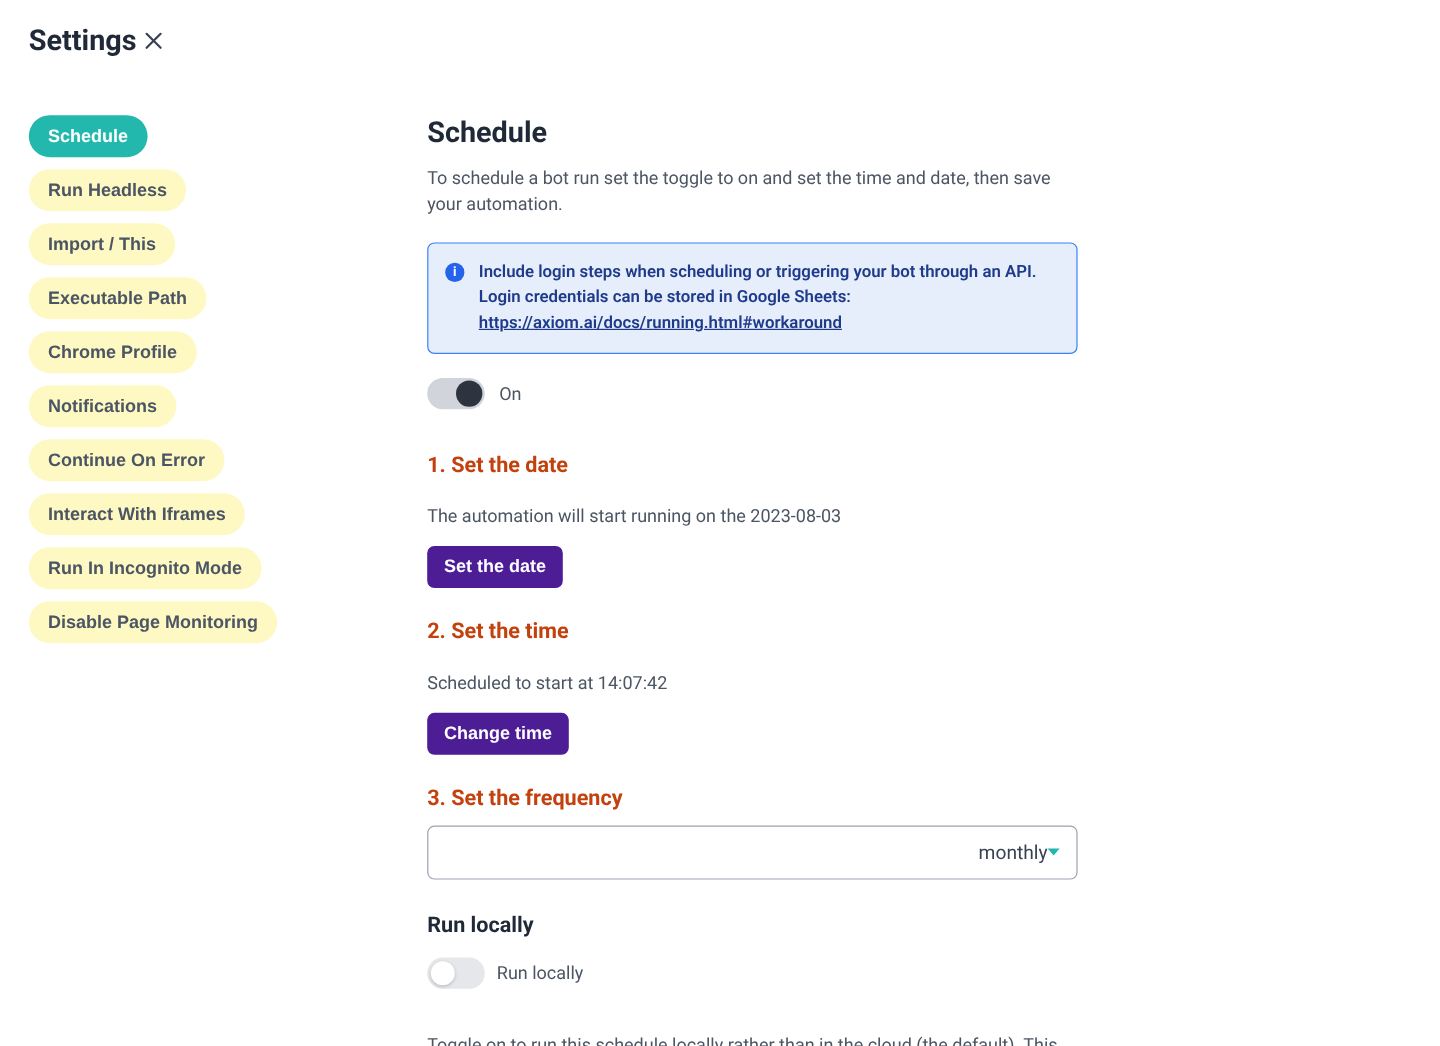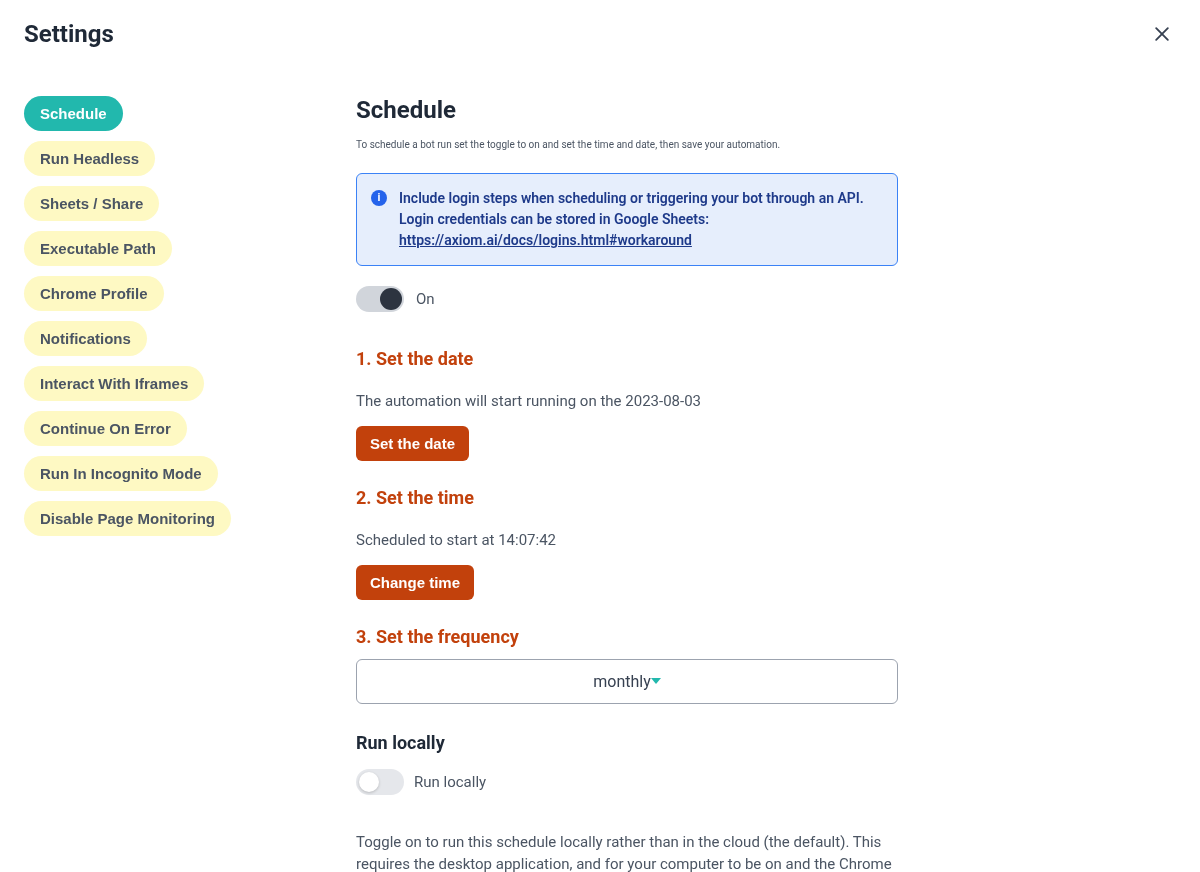--- a/index.html
+++ b/index.html
@@ -6,21 +6,20 @@
     body {
       font-family: -apple-system, BlinkMacSystemFont, "Segoe UI", Roboto, Helvetica, Arial, sans-serif;
       background: #ffffff;
       color: #1f2937;
       width: 1200px;
       height: 872px;
       overflow: hidden;
     }
     .header {
       display: flex;
-      justify-content: space-between;
       align-items: center;
       padding: 20px 24px 0 24px;
     }
     .page-title {
       font-size: 24px;
       font-weight: 700;
       color: #1f2937;
     }
     .close-btn {
       background: none;
@@ -62,21 +61,21 @@
     .main {
       width: 542px;
     }
     .section-title {
       font-size: 24px;
       font-weight: 700;
       color: #1f2937;
       margin-bottom: 14px;
     }
     .section-desc {
-      font-size: 10px;
+      font-size: 15px;
       color: #4b5563;
       line-height: 1.45;
       margin-bottom: 20px;
     }
     .info-box {
       border: 1px solid #3b82f6;
       background: #e6eefc;
       border-radius: 6px;
       padding: 14px 18px 14px 14px;
       display: flex;
@@ -155,39 +154,39 @@
       color: #c2410c;
       margin-bottom: 12px;
     }
     .step-desc {
       font-size: 15px;
       color: #4b5563;
       margin-bottom: 16px;
       margin-top: 23px;
     }
     .action-btn {
-      background: #c2410c;
+      background: #4c1d95;
       color: #ffffff;
       font-size: 15px;
       font-weight: 600;
       padding: 9px 14px;
       border: none;
       border-radius: 6px;
       cursor: pointer;
       margin-bottom: 26px;
     }
     .select {
       width: 100%;
       border: 1px solid #9ca3af;
       border-radius: 6px;
       padding: 12px 14px;
       font-size: 16px;
       color: #374151;
       display: flex;
-      justify-content: center;
+      justify-content: flex-end;
       align-items: center;
       cursor: pointer;
       margin-bottom: 28px;
       background: #fff;
     }
     .caret {
       width: 0; height: 0;
       border-left: 5px solid transparent;
       border-right: 5px solid transparent;
       border-top: 6px solid #22b8ad;
@@ -220,38 +219,38 @@
         <line x1="5" y1="5" x2="19" y2="19"></line>
         <line x1="19" y1="5" x2="5" y2="19"></line>
       </svg>
   </button>
 </header>
 
 <div class="layout">
   <nav class="sidebar">
     <button class="pill active">Schedule</button>
     <button class="pill">Run Headless</button>
-    <button class="pill">Sheets / Share</button>
+    <button class="pill">Import / This</button>
     <button class="pill">Executable Path</button>
     <button class="pill">Chrome Profile</button>
     <button class="pill">Notifications</button>
+    <button class="pill">Continue On Error</button>
     <button class="pill">Interact With Iframes</button>
-    <button class="pill">Continue On Error</button>
     <button class="pill">Run In Incognito Mode</button>
     <button class="pill">Disable Page Monitoring</button>
   </nav>
 
   <main class="main">
     <h2 class="section-title">Schedule</h2>
     <p class="section-desc">To schedule a bot run set the toggle to on and set the time and date, then save your automation.</p>
 
     <div class="info-box">
       <div class="info-icon">i</div>
       <div class="info-text">
-        <span>Include login steps when scheduling or triggering your bot through an API. Login credentials can be stored in Google Sheets: </span><a href="#">https://axiom.ai/docs/logins.html#workaround</a>
+        <span>Include login steps when scheduling or triggering your bot through an API. Login credentials can be stored in Google Sheets: </span><a href="#">https://axiom.ai/docs/running.html#workaround</a>
       </div>
     </div>
 
     <div class="toggle-row">
       <button class="toggle on"></button>
       <span class="toggle-label">On</span>
     </div>
 
     <h3 class="step-title">1. Set the date</h3>
     <p class="step-desc">The automation will start running on the 2023-08-03</p>

